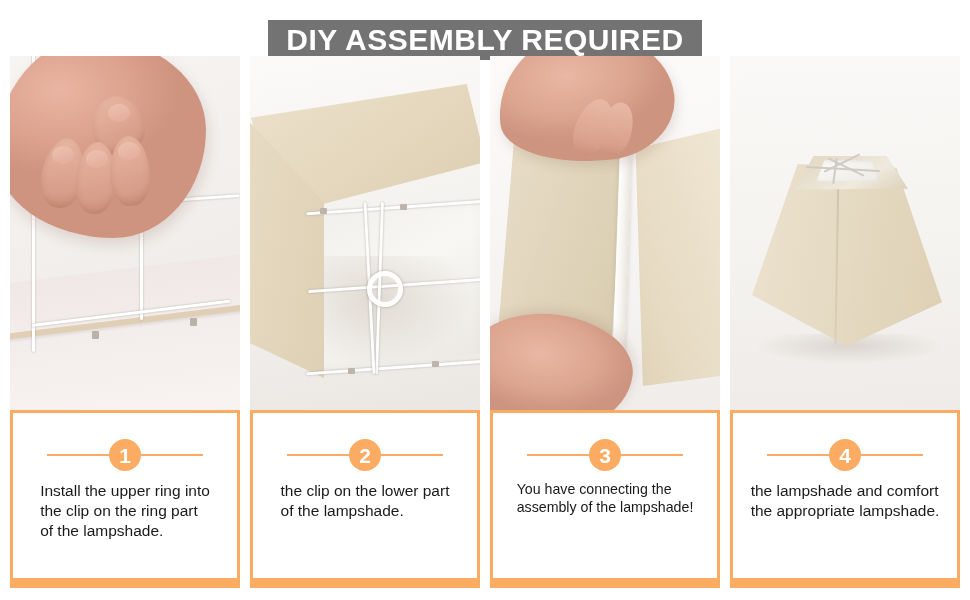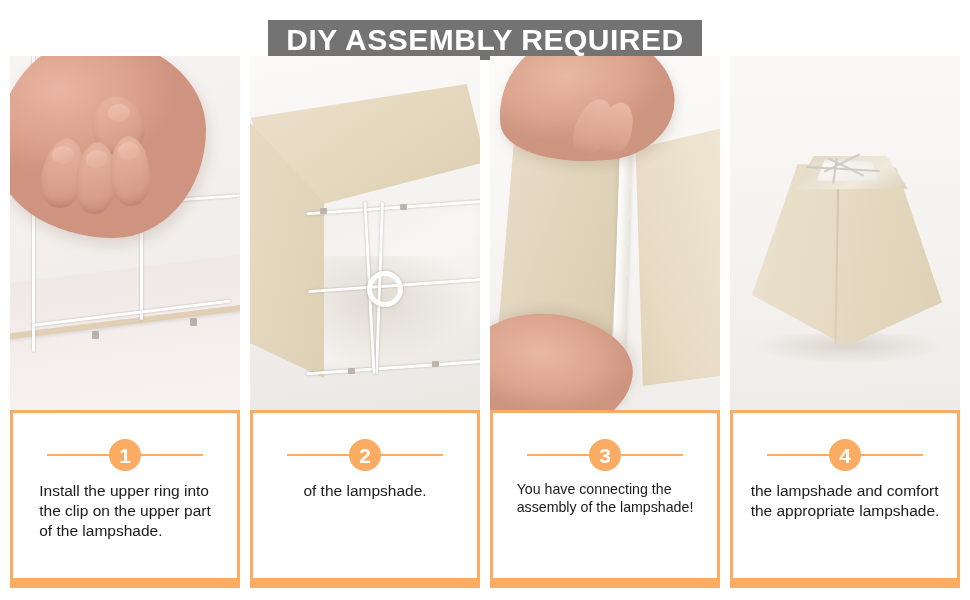--- a/index.html
+++ b/index.html
@@ -369,21 +369,21 @@
     </div>
     <div class="caption-card">
       <div class="caption-inner">
         <div class="step-divider">
           <div class="divider-line"></div>
           <div class="step-circle">1</div>
           <div class="divider-line"></div>
         </div>
         <div class="caption-text">
           <span class="cap-line">Install the upper ring into</span>
-          <span class="cap-line">the clip on the upper part</span>
+          <span class="cap-line">the clip on the ring part</span>
           <span class="cap-line">of the lampshade.</span>
         </div>
       </div>
     </div>
   </div>
 
   <div class="panel">
     <div class="photo">
       <div class="photo-inner">
         <div class="p2-bg"></div>
@@ -404,20 +404,21 @@
       </div>
     </div>
     <div class="caption-card">
       <div class="caption-inner">
         <div class="step-divider">
           <div class="divider-line"></div>
           <div class="step-circle">2</div>
           <div class="divider-line"></div>
         </div>
         <div class="caption-text">
+          <span class="cap-line">the clip on the lower part</span>
           <span class="cap-line">of the lampshade.</span>
         </div>
       </div>
     </div>
   </div>
 
   <div class="panel">
     <div class="photo">
       <div class="photo-inner">
         <div class="p3-bg"></div>

